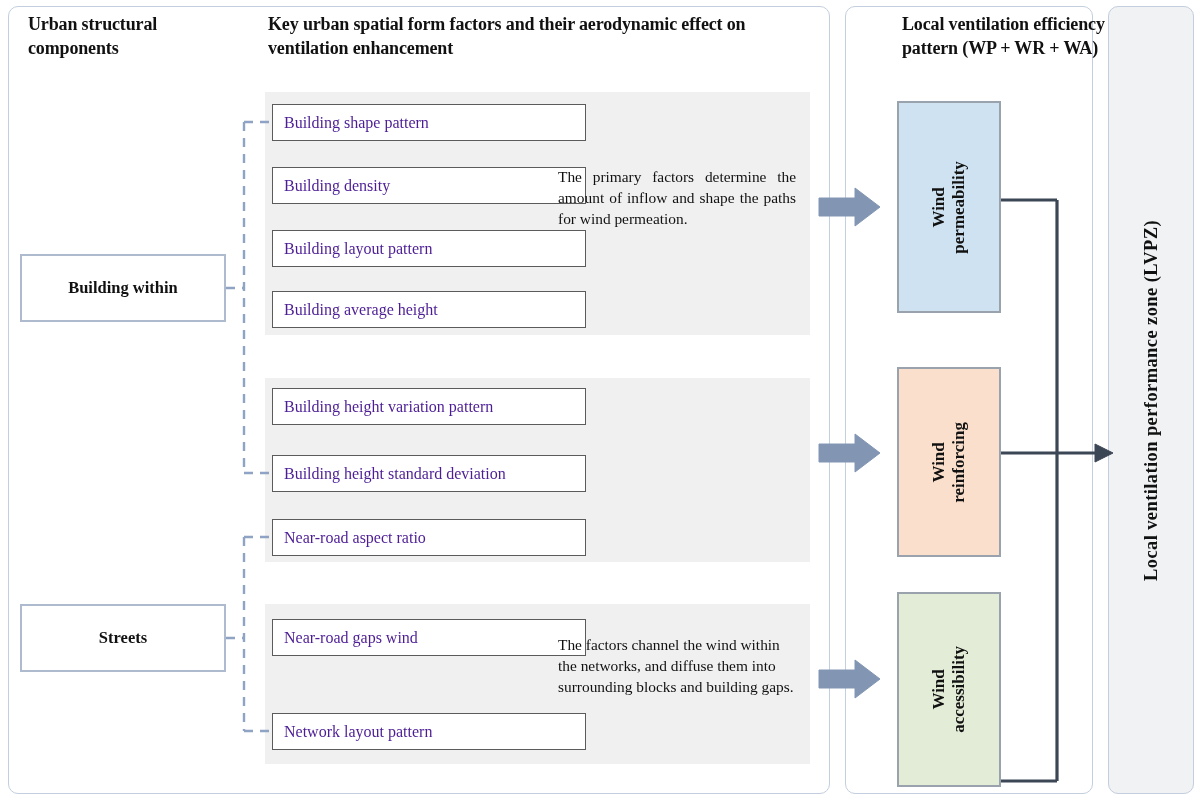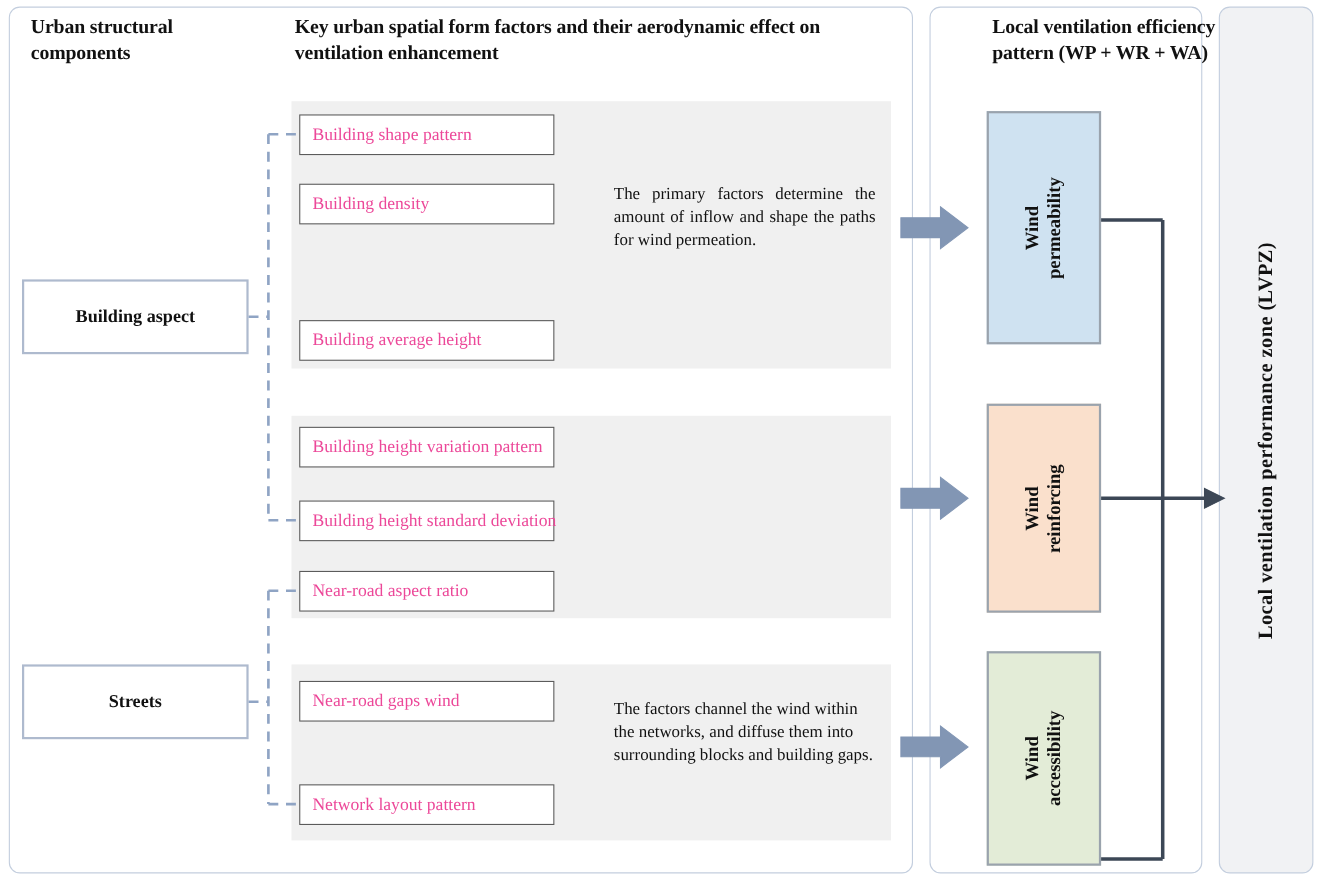--- a/index.html
+++ b/index.html
@@ -64,30 +64,30 @@
     font-size: 16.5px;
     color: #111111;
   }
   #box-building-group { left: 20px; top: 254px; width: 206px; height: 68px; }
   #box-streets        { left: 20px; top: 604px; width: 206px; height: 68px; }
 
   
   .factor-box {
     position: absolute;
     left: 272px;
-    width: 232px;
+    width: 314px;
     height: 37px;
     border: 1.6px solid #5b5b5b;
     background: #ffffff;
     display: flex;
     align-items: center;
     padding-left: 11px;
     font-family: "Liberation Serif", serif;
     font-size: 16px;
-    color: #ec4899;
+    color: #4c1d95;
     white-space: nowrap;
   }
 
   
   .desc {
     position: absolute;
     left: 558px;
     width: 238px;
     font-family: Liberation Serif, serif;
     font-size: 15.4px;
@@ -161,31 +161,34 @@
 
   <div class="band" id="band-1"></div>
   <div class="band" id="band-2"></div>
   <div class="band" id="band-3"></div>
 
   <div class="col-head" id="head-components">Urban structural components</div>
   <div class="col-head" id="head-factors">Key urban spatial form factors and their aerodynamic effect on ventilation enhancement</div>
   <div class="col-head" id="head-pattern">Local ventilation efficiency pattern (WP + WR + WA)</div>
 
   <div class="struct-box" id="box-building-group">
-    <span>Building aspect</span>
+    <span>Building within</span>
   </div>
   <div class="struct-box" id="box-streets">
     <span>Streets</span>
   </div>
 
   <div class="factor-box" style="top:104px">
     <span>Building shape pattern</span>
   </div>
   <div class="factor-box" style="top:167px">
     <span>Building density</span>
+  </div>
+  <div class="factor-box" style="top:230px">
+    <span>Building layout pattern</span>
   </div>
   <div class="factor-box" style="top:291px">
     <span>Building average height</span>
   </div>
 
   <div class="factor-box" style="top:388px">
     <span>Building height variation pattern</span>
   </div>
   <div class="factor-box" style="top:455px">
     <span>Building height standard deviation</span>

